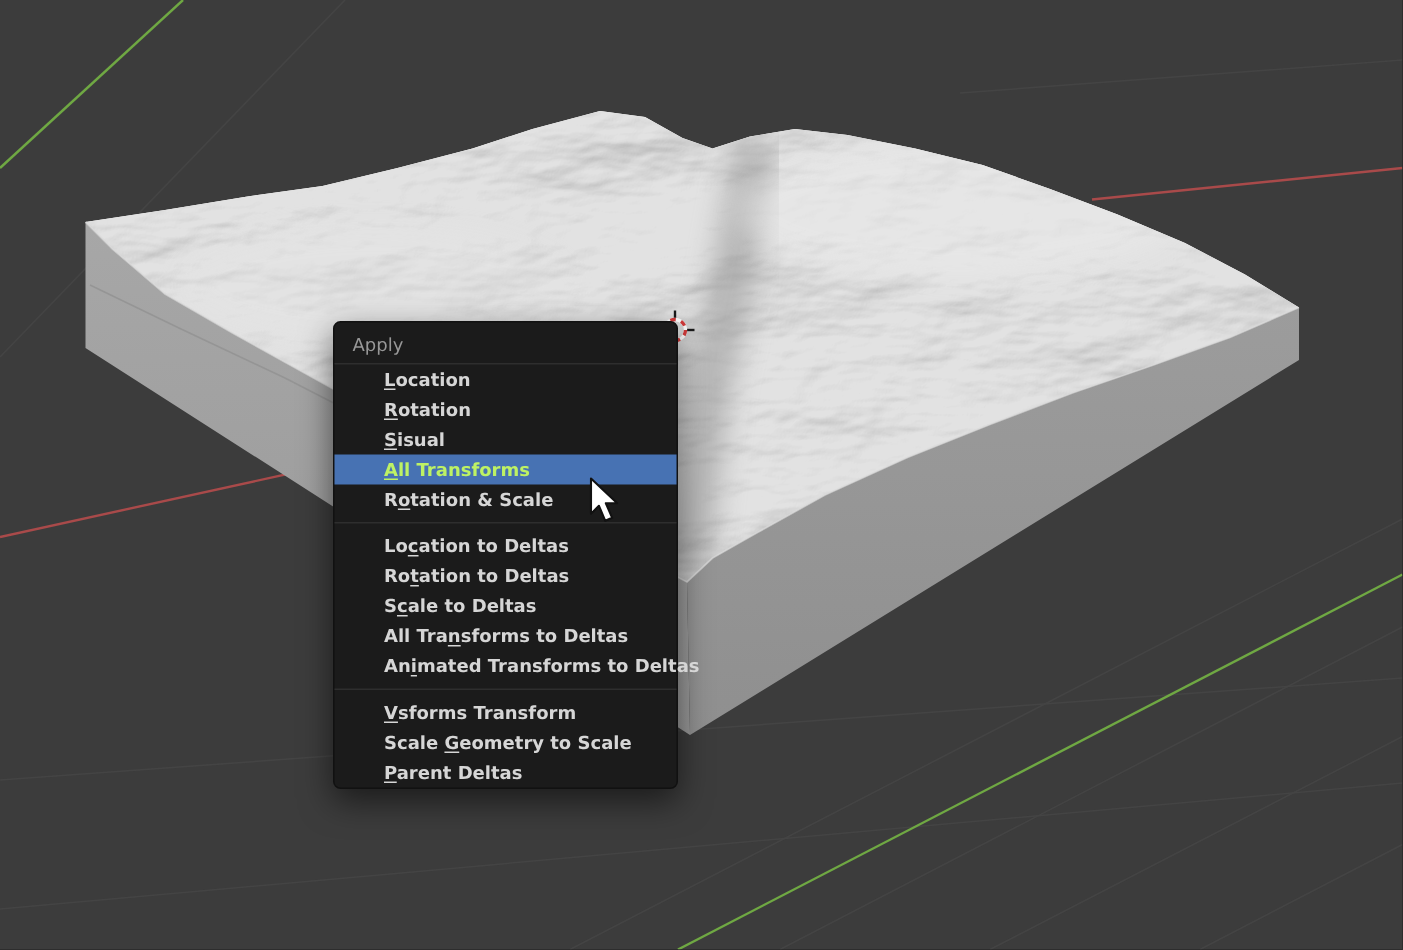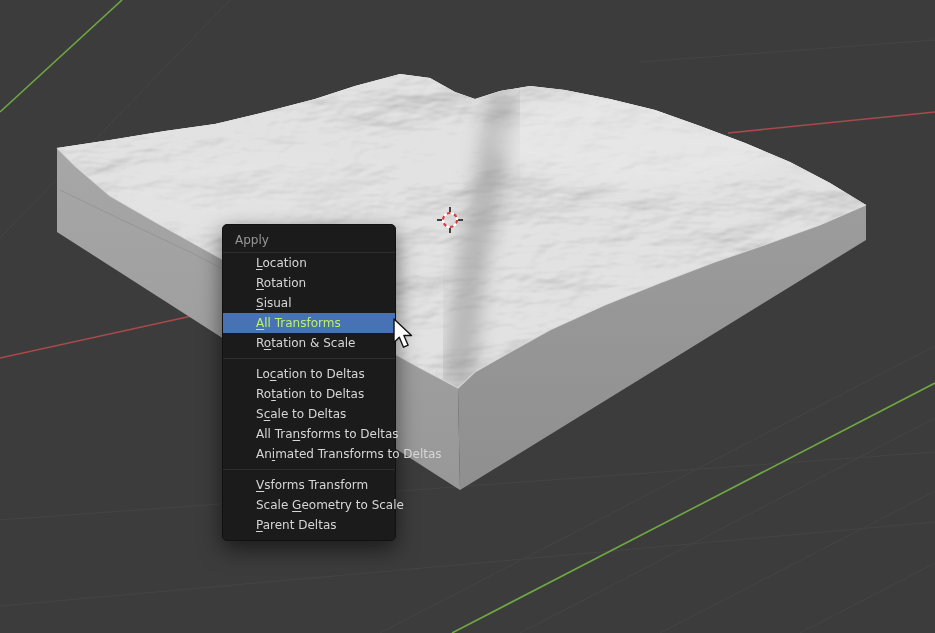--- a/index.html
+++ b/index.html
@@ -4,34 +4,34 @@
 <style>
   html,body{margin:0;padding:0;background:#222;}
   .stage{
     position:relative;width:935px;height:633px;overflow:hidden;
     background:#3c3c3c;
     font-family:"DejaVu Sans", sans-serif;
   }
   .scene{position:absolute;left:0;top:0;z-index:1;}
   
   .menu{
-    position:absolute;left:222px;top:224px;width:174px;z-index:5;
+    position:absolute;left:222px;top:214px;width:230px;z-index:5;
     background:#1b1b1b;border:1px solid #111;border-radius:5px;
     box-shadow:0 8px 22px rgba(0,0,0,.55);
-    padding-bottom:5px;box-sizing:border-box;
+    box-sizing:border-box;
   }
   .menu-header{
     color:#979797;font-size:12px;line-height:16px;
     padding:7px 12px 4px 12px;
   }
   .menu-sep{height:1px;background:#2e2e2e;margin:0;}
   .menu-sep.inner{margin:5px 0;}
   .menu-item{
     height:20px;line-height:20px;font-size:12px;color:#d6d6d6;
-    padding:0 12px 0 33px;white-space:nowrap;cursor:default;
+    padding:0 12px 0 33px;white-space:nowrap;cursor:default;font-weight:bold;
   }
   .menu-item.active{background:#4772b3;color:#bef264;}
   .menu-item .mn{text-decoration:underline;text-underline-offset:2px;}
   
   .mouse{position:absolute;left:392px;top:318px;z-index:9;}
 </style>
 </head>
 <body>
 
 <div class="stage">

